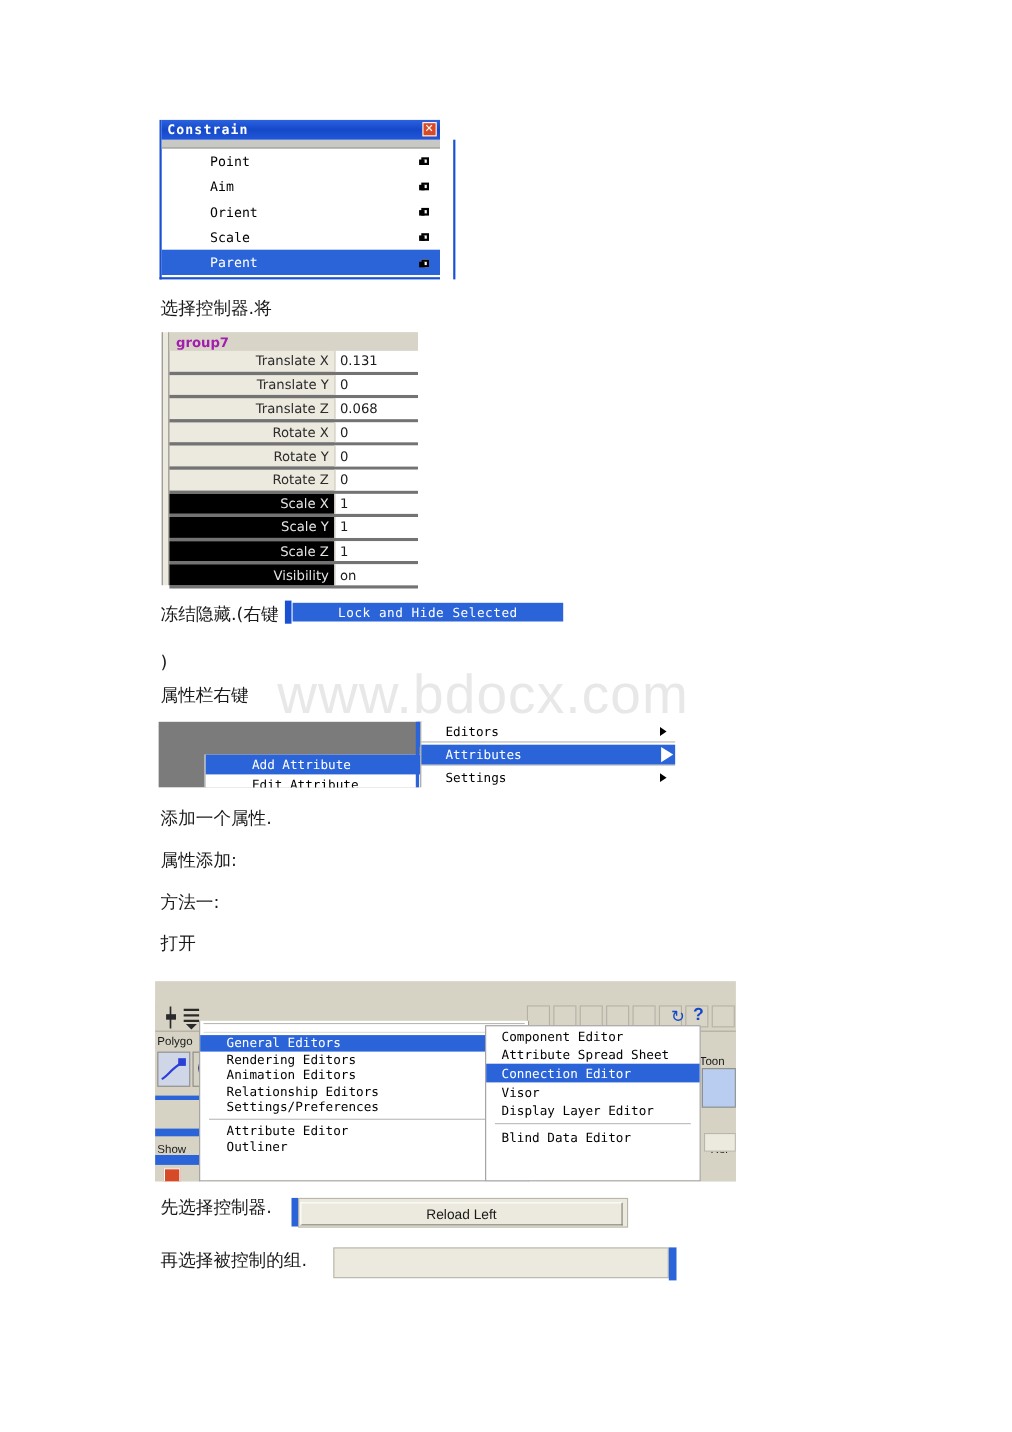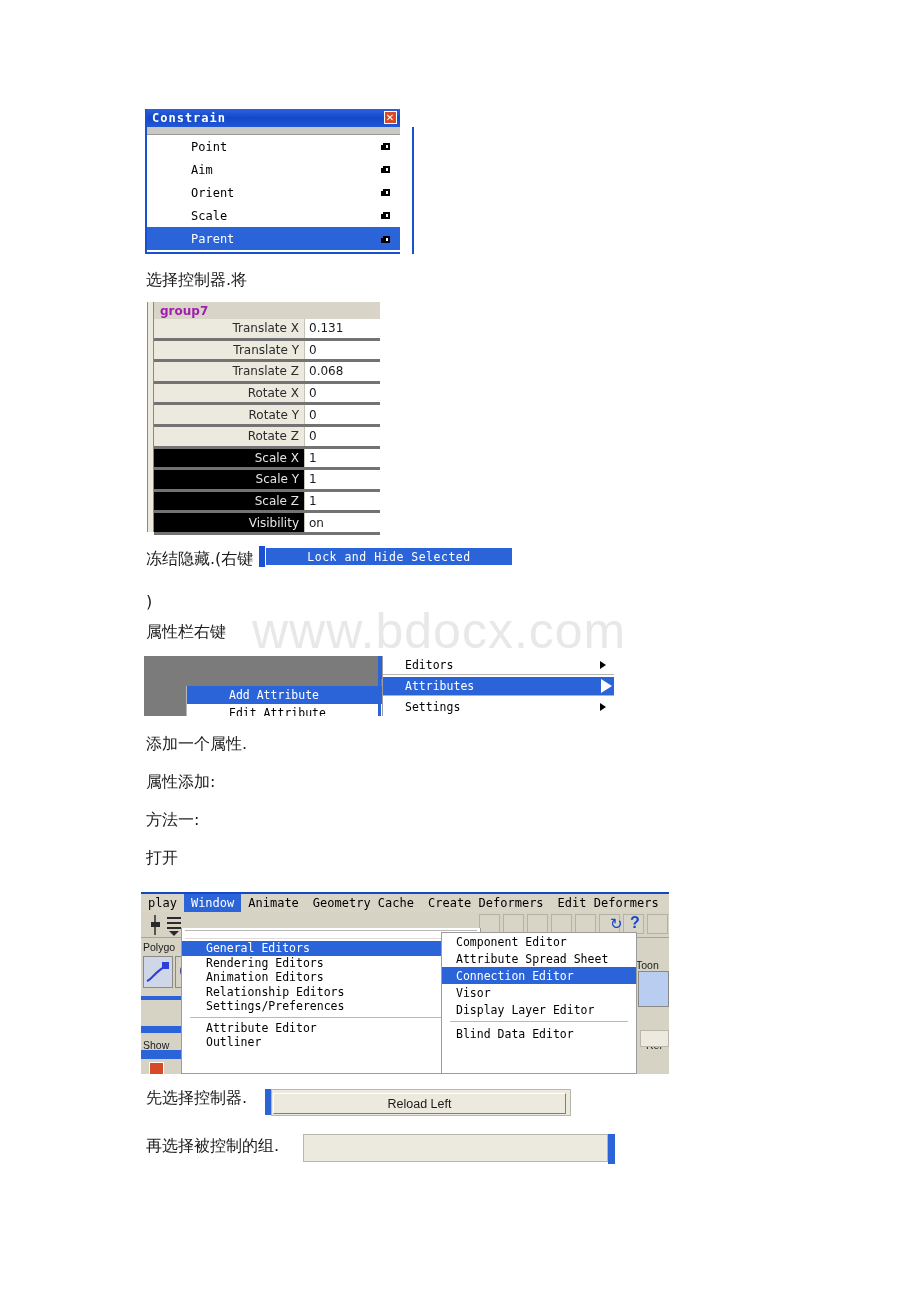--- a/index.html
+++ b/index.html
@@ -620,41 +620,20 @@
     </div>
   </div>
 
   <div class="cn" style="left:146px; top:734px;">添加一个属性.</div>
   <div class="cn" style="left:146px; top:772px;">属性添加:</div>
   <div class="cn" style="left:146px; top:810px;">方法一:</div>
   <div class="cn" style="left:146px; top:848px;">打开</div>
 
   <div class="maya">
 
-    <div class="maya-menubar">
-      <div class="mm">
-          <span>play</span>
-        </div>
-      <div class="mm active">
-          <span>Window</span>
-        </div>
-      <div class="mm">
-          <span>Animate</span>
-        </div>
-      <div class="mm">
-          <span>Geometry Cache</span>
-        </div>
-      <div class="mm">
-          <span>Create Deformers</span>
-        </div>
-      <div class="mm">
-          <span>Edit Deformers</span>
-        </div>
-      <div class="mm"></div>
-    </div>
 
     <div class="maya-toolstrip">
 
       <svg width="40" height="24" style="position:absolute;left:4px;top:1px">
         <line x1="10" y1="2" x2="10" y2="22" stroke="#2a2a2a" stroke-width="1.5"></line>
         <rect x="6" y="9" width="9" height="5" fill="#2a2a2a"></rect>
         <line x1="22" y1="5" x2="36" y2="5" stroke="#2a2a2a" stroke-width="2"></line>
         <line x1="22" y1="10" x2="36" y2="10" stroke="#2a2a2a" stroke-width="2"></line>
         <line x1="22" y1="15" x2="36" y2="15" stroke="#2a2a2a" stroke-width="2"></line>
         <polygon points="24,18 34,18 29,23" fill="#2a2a2a"></polygon>

